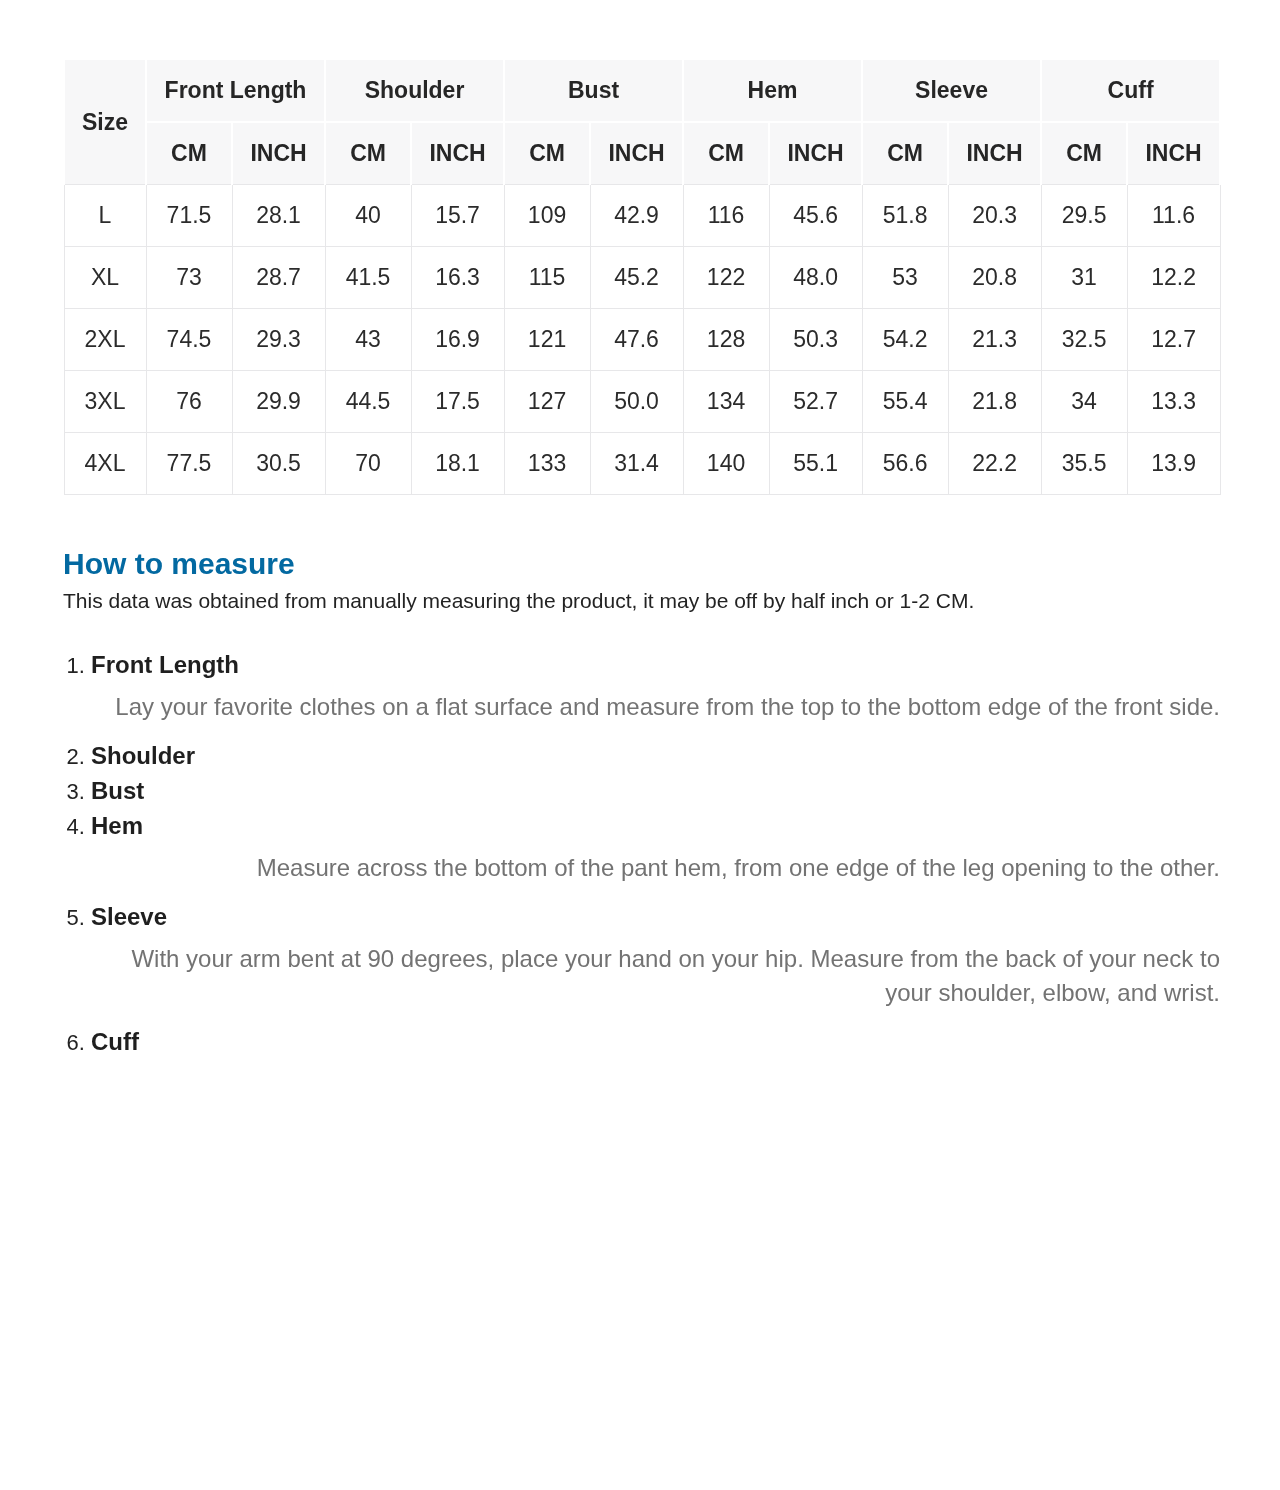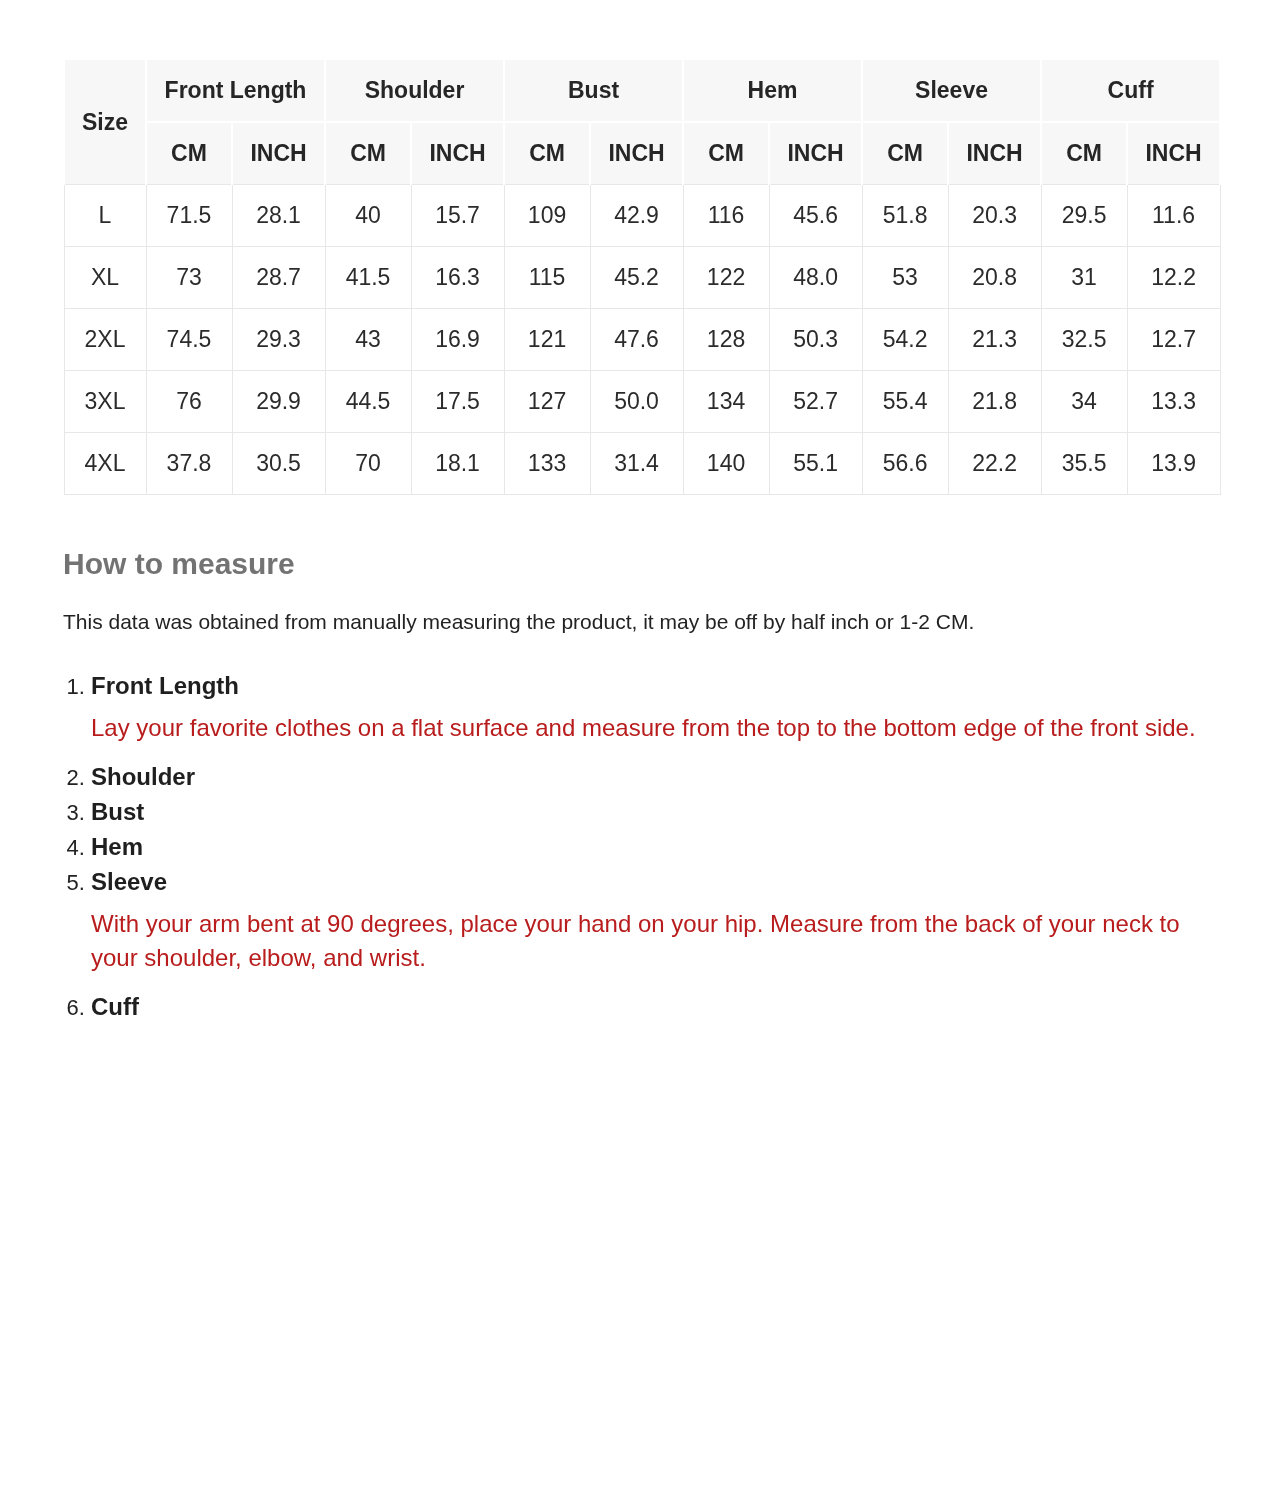--- a/index.html
+++ b/index.html
@@ -48,22 +48,22 @@
     font-weight: normal;
     color: #2b2b2b;
   }
 
   
   .howto { margin-top: 52px; width: 1157px; }
   .howto h2 {
     font-size: 30px;
     line-height: 34px;
     font-weight: bold;
-    color: #737373;
-    margin-bottom: 24px;
+    color: #0369a1;
+    margin-bottom: 3px;
   }
   .howto .intro {
     font-size: 21px;
     line-height: 34px;
     margin-bottom: 30px;
     color: #232323;
   }
   ol.measure-list {
     list-style: decimal outside;
     padding-left: 28px;
@@ -77,21 +77,22 @@
     font-size: 22px;
     color: #232323;
   }
   .measure-item-label {
     font-weight: bold;
     color: #1f1f1f;
   }
   .measure-item-desc {
     font-weight: normal;
     margin: 8px 0 15px 0;
-    color: #b91c1c;
+    color: #737373;
+    text-align: right;
   }
 </style>
 </head>
 <body>
 
 <div class="page">
 
   <table class="size-chart">
     <colgroup>
       <col class="c-size">
@@ -189,21 +190,21 @@
           <td>50.0</td>
           <td>134</td>
           <td>52.7</td>
           <td>55.4</td>
           <td>21.8</td>
           <td>34</td>
           <td>13.3</td>
         </tr>
         <tr>
           <td>4XL</td>
-          <td>37.8</td>
+          <td>77.5</td>
           <td>30.5</td>
           <td>70</td>
           <td>18.1</td>
           <td>133</td>
           <td>31.4</td>
           <td>140</td>
           <td>55.1</td>
           <td>56.6</td>
           <td>22.2</td>
           <td>35.5</td>
@@ -222,20 +223,21 @@
         <p class="measure-item-desc">Lay your favorite clothes on a flat surface and measure from the top to the bottom edge of the front side.</p>
       </li>
       <li>
         <span class="measure-item-label">Shoulder</span>
       </li>
       <li>
         <span class="measure-item-label">Bust</span>
       </li>
       <li>
         <span class="measure-item-label">Hem</span>
+        <p class="measure-item-desc">Measure across the bottom of the pant hem, from one edge of the leg opening to the other.</p>
       </li>
       <li>
         <span class="measure-item-label">Sleeve</span>
         <p class="measure-item-desc">With your arm bent at 90 degrees, place your hand on your hip. Measure from the back of your neck to your shoulder, elbow, and wrist.</p>
       </li>
       <li>
         <span class="measure-item-label">Cuff</span>
       </li>
     </ol>
   </div>

